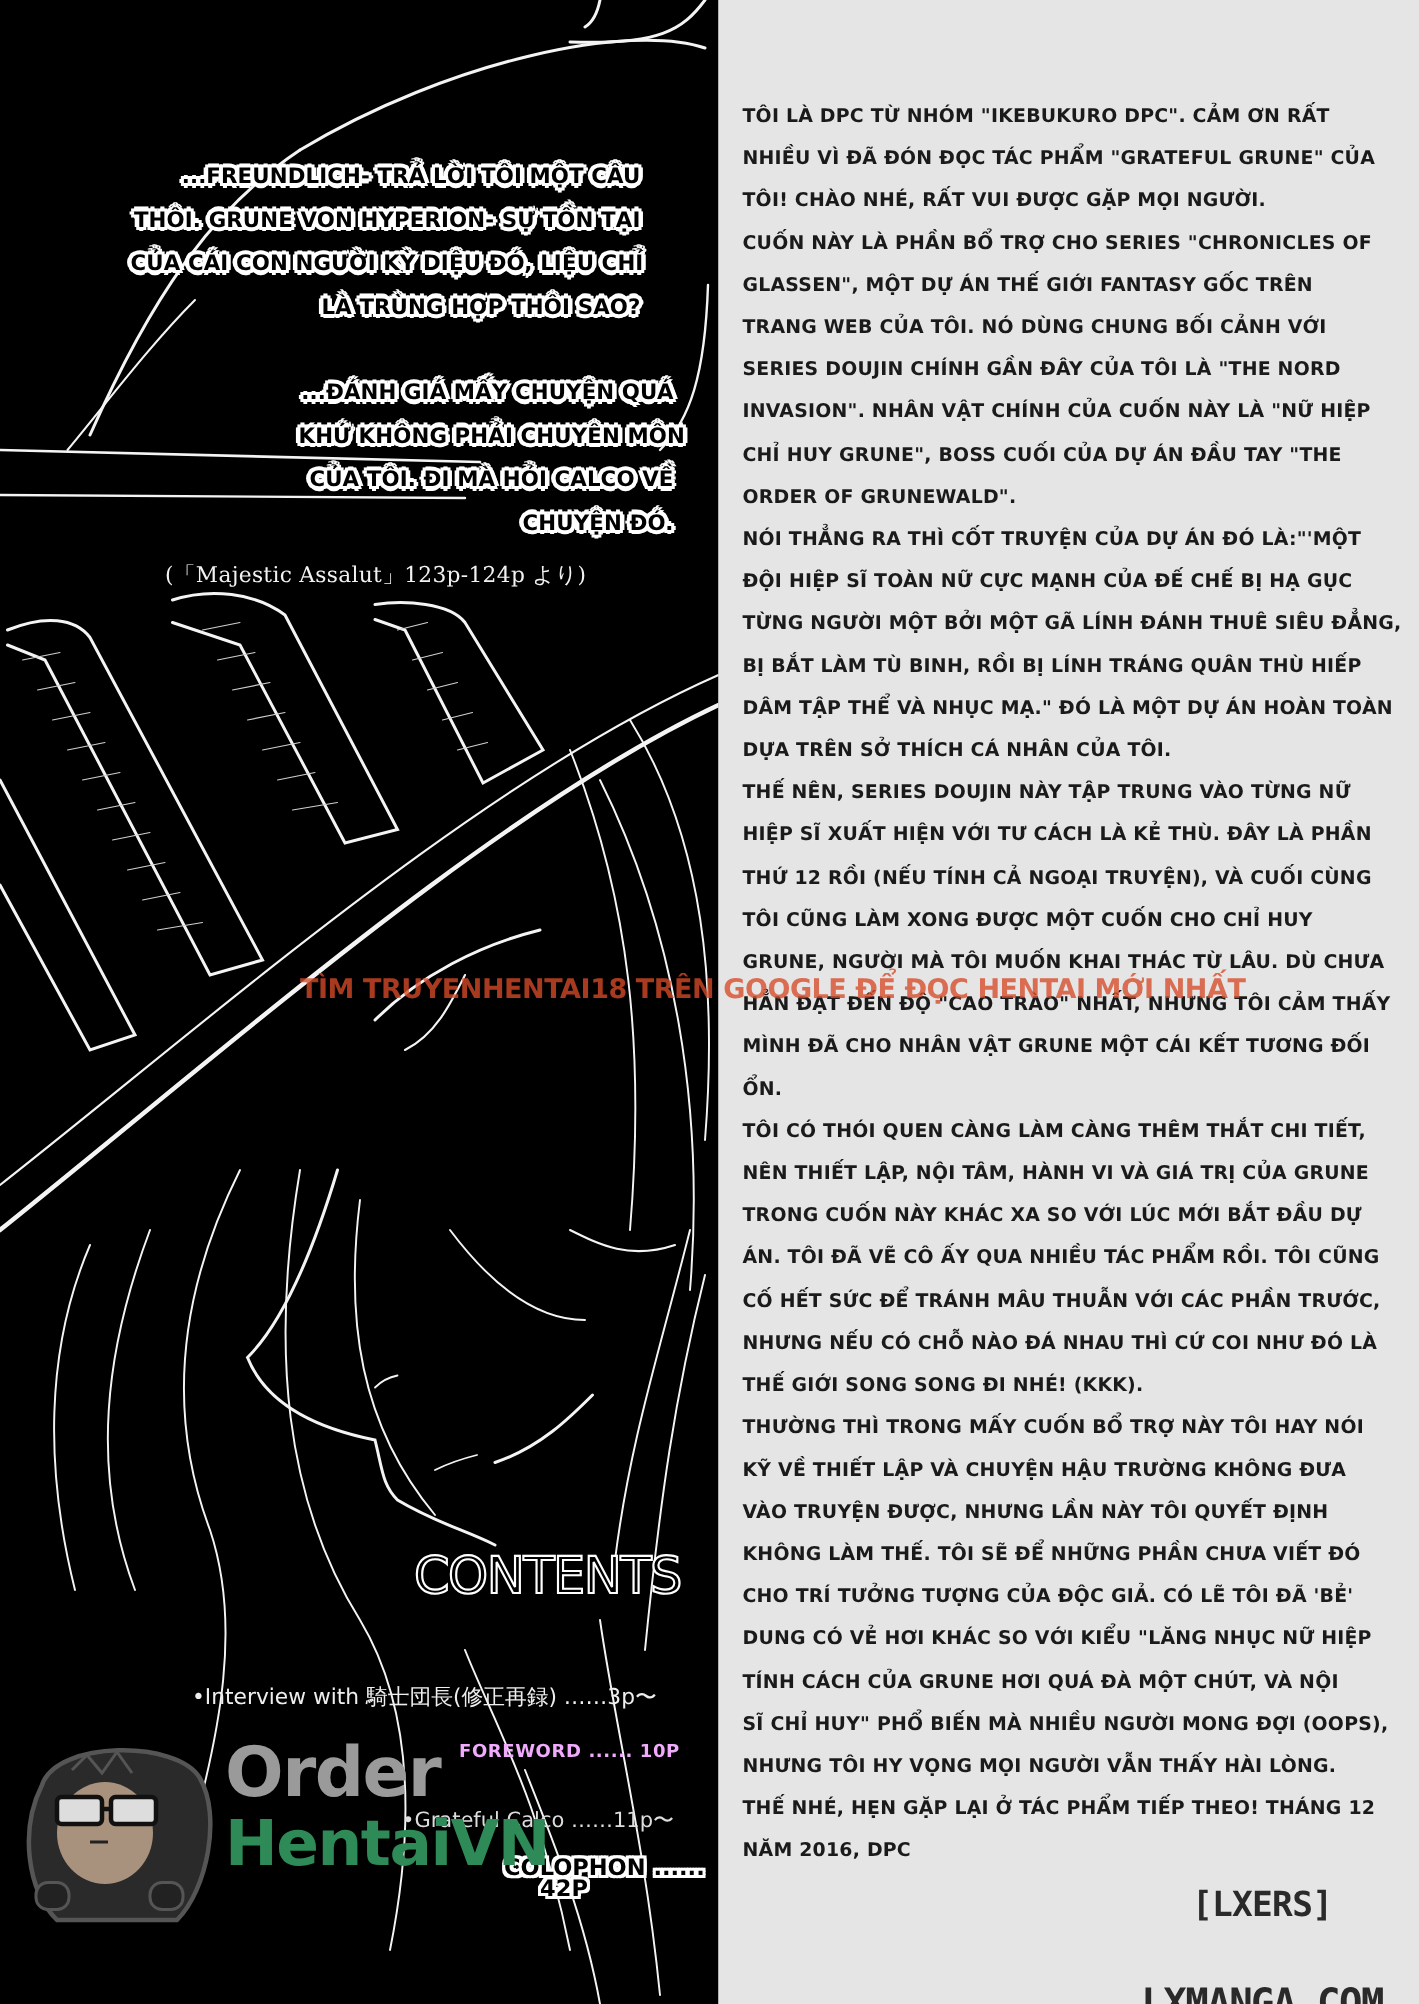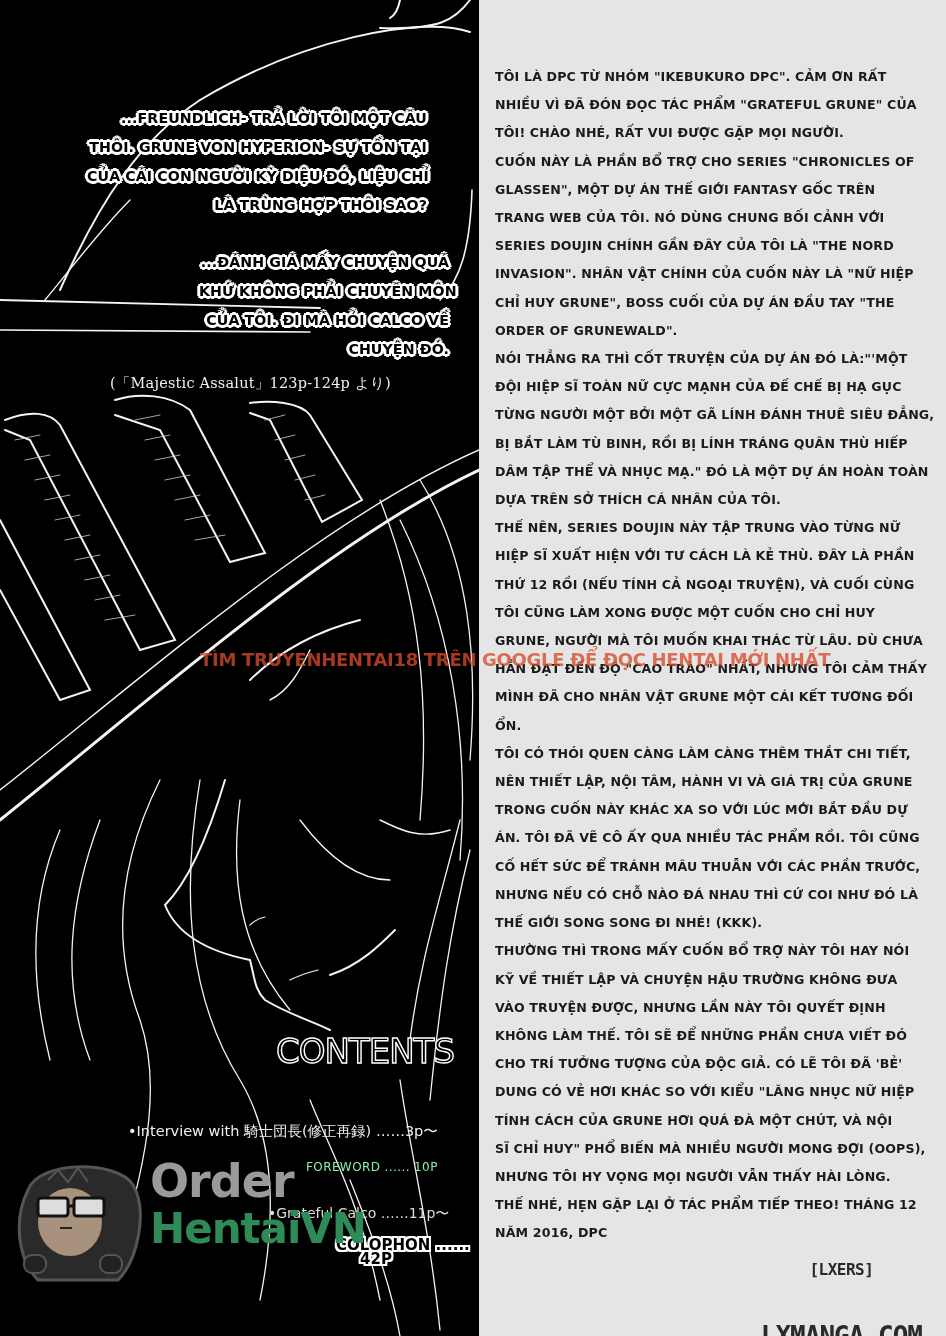--- a/index.html
+++ b/index.html
@@ -36,21 +36,21 @@
     }
 
     .contents-title {
       position: absolute; left: 276px; top: 1031px;
       font-family: "DejaVu Sans", sans-serif; font-size: 34px;
       color: #000; letter-spacing: -1px; font-weight: normal;
       -webkit-text-stroke: 1.4px #fff;
     }
     .toc { position: absolute; color: #eee; white-space: nowrap; }
     .toc-1 { left: 128px; top: 1122px; font-size: 14.5px; font-family: "DejaVu Sans", sans-serif; }
-    .toc-2 { left: 306px; top: 1160px; font-size: 12px; font-family: "DejaVu Sans", sans-serif; font-weight: normal; color: #86efac; letter-spacing: 0.4px; }
+    .toc-2 { left: 306px; top: 1160px; font-size: 12px; font-family: "DejaVu Sans", sans-serif; font-weight: bold; color: #f0abfc; letter-spacing: 0.4px; }
     .toc-3 { left: 268px; top: 1205px; font-size: 14px; font-family: "DejaVu Sans", sans-serif; color: #ddd; }
     .toc-4 {
       left: 336px; top: 1238px; font-size: 15px; font-weight: bold; color: #000;
       line-height: 14px; text-align: center; width: 80px;
       text-shadow: 2px 0 0 #fff, -2px 0 0 #fff, 0 2px 0 #fff, 0 -2px 0 #fff, 2px 2px 0 #fff, -2px -2px 0 #fff, 2px -2px 0 #fff, -2px 2px 0 #fff;
     }
     .toc-4 .line { display: block; }
 
     
     .logo-avatar { position: absolute; left: 8px; top: 1160px; width: 140px; height: 140px; }
@@ -75,21 +75,21 @@
       font-family: "DejaVu Sans", sans-serif; font-weight: bold;
       font-size: 12.6px; line-height: 28.2px; color: #1a1a1a;
       letter-spacing: 0.15px; text-transform: uppercase;
     }
     .foreword .line { display: block; white-space: nowrap; }
 
     .credit {
       position: absolute; right: 24px; top: 1258px; text-align: center;
       font-family: "DejaVu Sans Mono", monospace; font-weight: bold; color: #2a2a2a;
     }
-    .credit-1 { font-size: 16px; letter-spacing: -0.5px; line-height: 24px; }
+    .credit-1 { font-size: 23px; letter-spacing: -0.5px; line-height: 24px; }
     .credit-2 { font-size: 26px; letter-spacing: -1px; line-height: 24px; margin-top: 42px; }
 
     
     .site-watermark {
       position: absolute; left: 200px; top: 649px;
       font-family: "DejaVu Sans", sans-serif; font-weight: bold; font-size: 18px;
       color: rgba(214, 74, 40, 0.78); white-space: nowrap; letter-spacing: -0.3px;
       z-index: 5;
     }
   </style>

